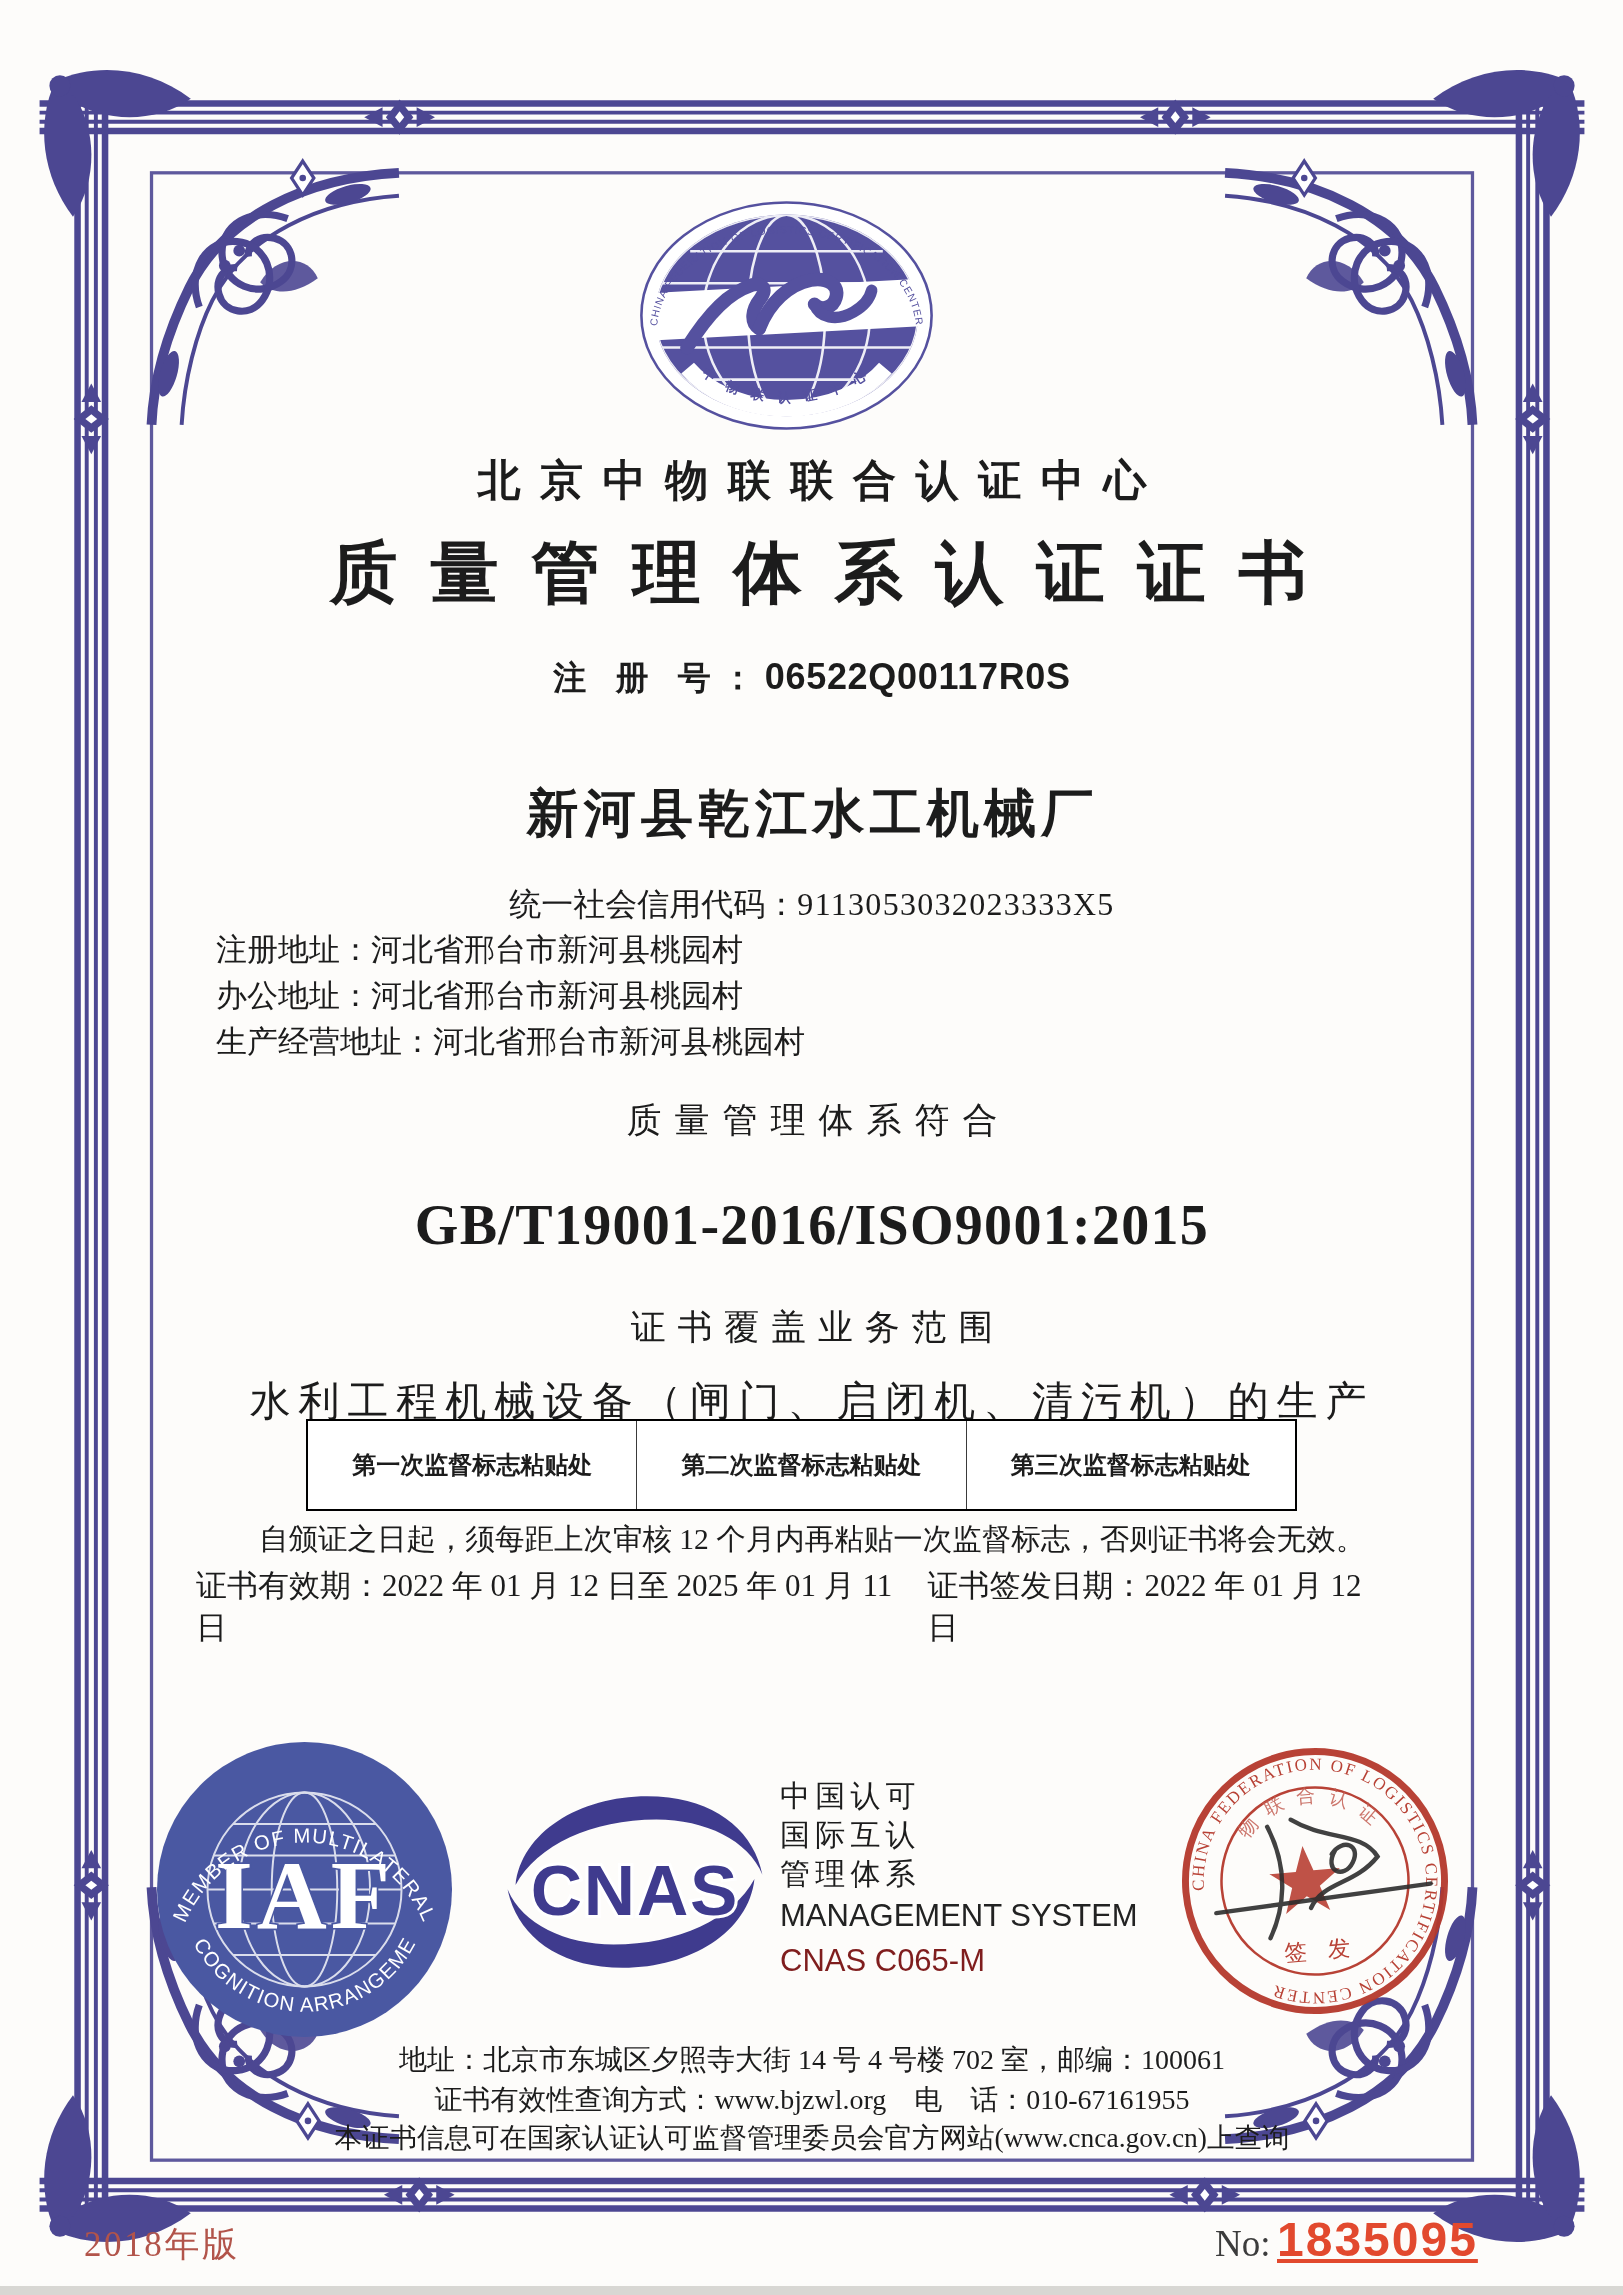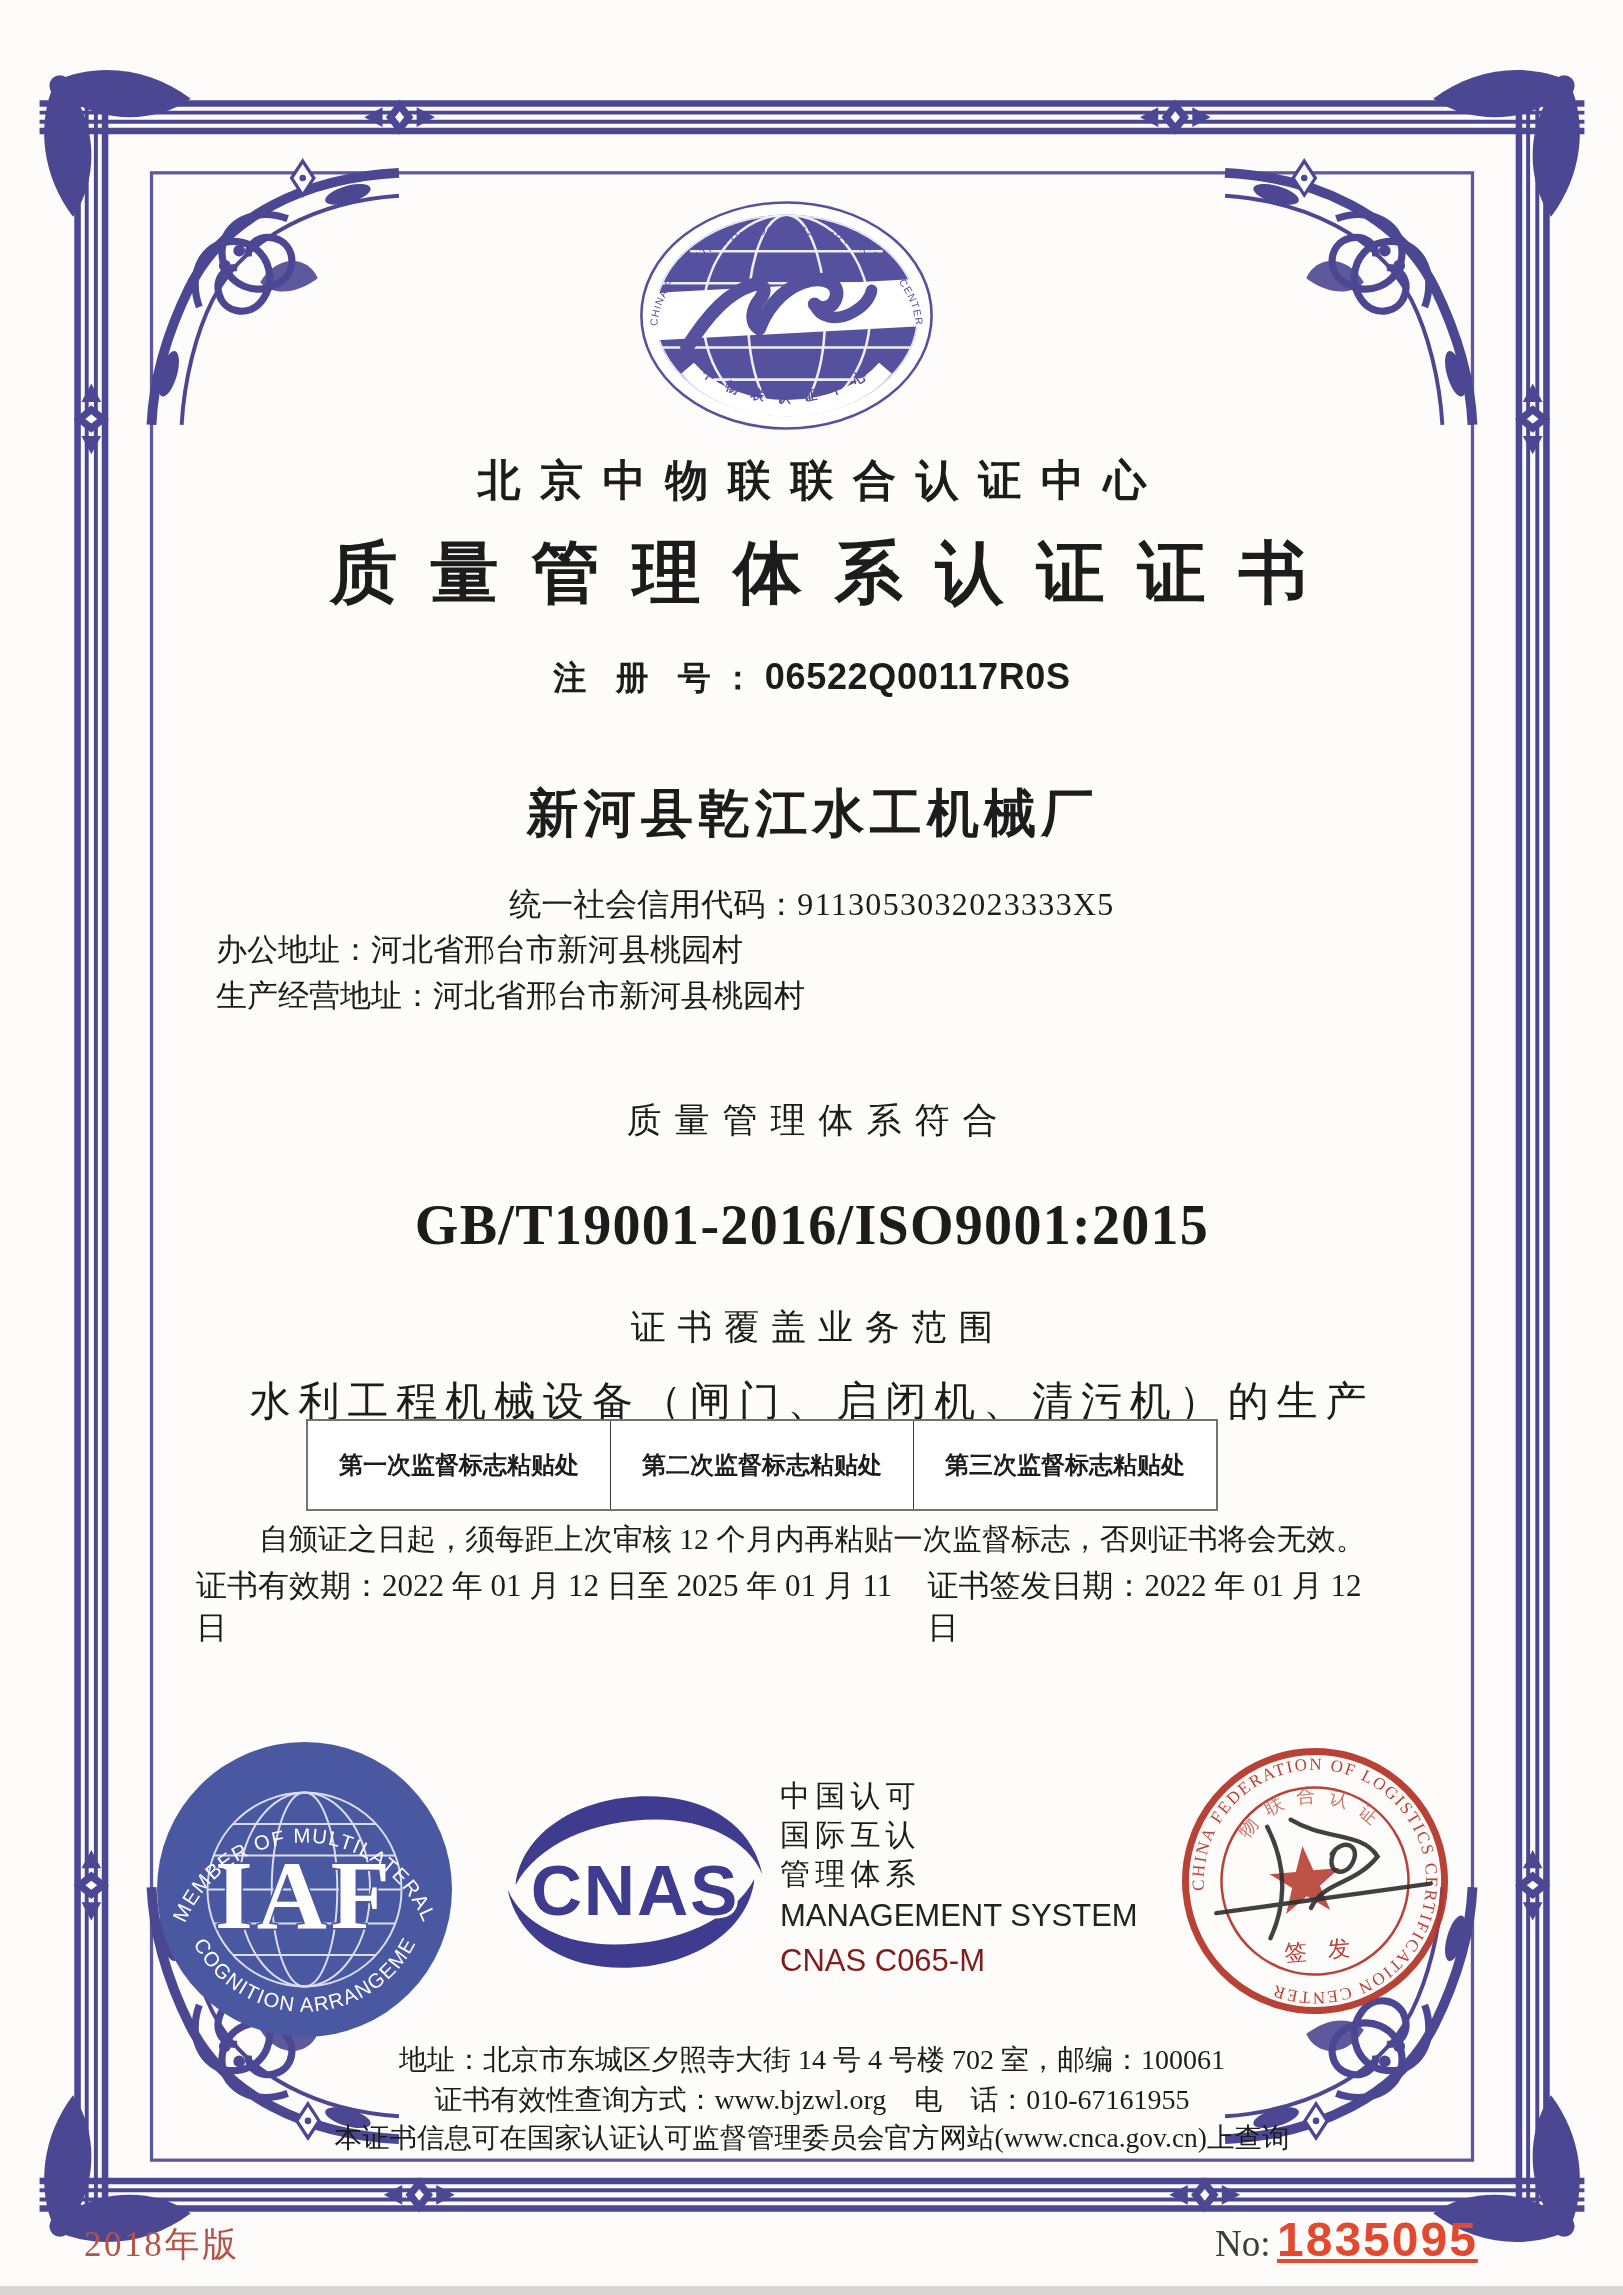--- a/index.html
+++ b/index.html
@@ -16,22 +16,22 @@
   .reg-line .num{font-family:"Liberation Sans","DejaVu Sans",sans-serif;font-weight:700;font-size:36px;letter-spacing:0.7px;}
   .company-name{top:779px;font-size:52px;font-weight:700;letter-spacing:5.2px;padding-left:1px;}
   .credit-line{top:883px;font-size:32px;}
   .credit-line .val{letter-spacing:1.3px;}
   .addr{left:216px;top:927px;font-size:31px;line-height:46px;}
   .conform{top:1097px;font-size:35px;letter-spacing:13px;padding-left:13px;}
   .standard{top:1193px;font-size:56px;font-weight:700;letter-spacing:1.3px;}
   .scope-title{top:1304px;font-size:35px;letter-spacing:11.8px;padding-left:11.8px;}
   .scope-line{top:1374px;font-size:41px;letter-spacing:7.9px;}
   
-  .sup-table{left:306px;top:1419px;width:912px;height:92px;display:flex;
-             border:2px solid #737373;box-sizing:border-box;background:#fff;}
+  .sup-table{left:306px;top:1419px;width:991px;height:92px;display:flex;
+             border:2px solid #000000;box-sizing:border-box;background:#fff;}
   .sup-cell{flex:1;display:flex;align-items:center;justify-content:center;
             font-size:24px;font-weight:700;border-right:1.3px solid #3a3a3a;}
   .sup-cell:last-child{border-right:none;}
   .sup-note{top:1520px;font-size:29.5px;}
   .validity-row{top:1565px;left:0;right:16px;display:flex;justify-content:space-between;
                 padding:0 210px 0 196px;font-size:31px;}
   
   .f1{top:2041px;font-size:28px;}
   .f2{top:2081px;font-size:28px;}
   .f3{top:2120px;font-size:27.5px;}
@@ -168,20 +168,21 @@
   <div class="abs ctr cert-title">质量管理体系认证证书</div>
   <div class="abs ctr reg-line">
     <span class="lbl">注 册 号：</span><span class="num">06522Q00117R0S</span>
   </div>
 
   <div class="abs ctr company-name">新河县乾江水工机械厂</div>
   <div class="abs ctr credit-line">
     <span>统一社会信用代码：</span><span class="val">9113053032023333X5</span>
   </div>
   <div class="abs addr">
+    <div>注册地址：河北省邢台市新河县桃园村</div>
     <div>办公地址：河北省邢台市新河县桃园村</div>
     <div>生产经营地址：河北省邢台市新河县桃园村</div>
   </div>
 
   <div class="abs ctr conform">质量管理体系符合</div>
   <div class="abs ctr standard">GB/T19001-2016/ISO9001:2015</div>
   <div class="abs ctr scope-title">证书覆盖业务范围</div>
   <div class="abs ctr scope-line">水利工程机械设备（闸门、启闭机、清污机）的生产</div>
 
   <div class="abs sup-table">

